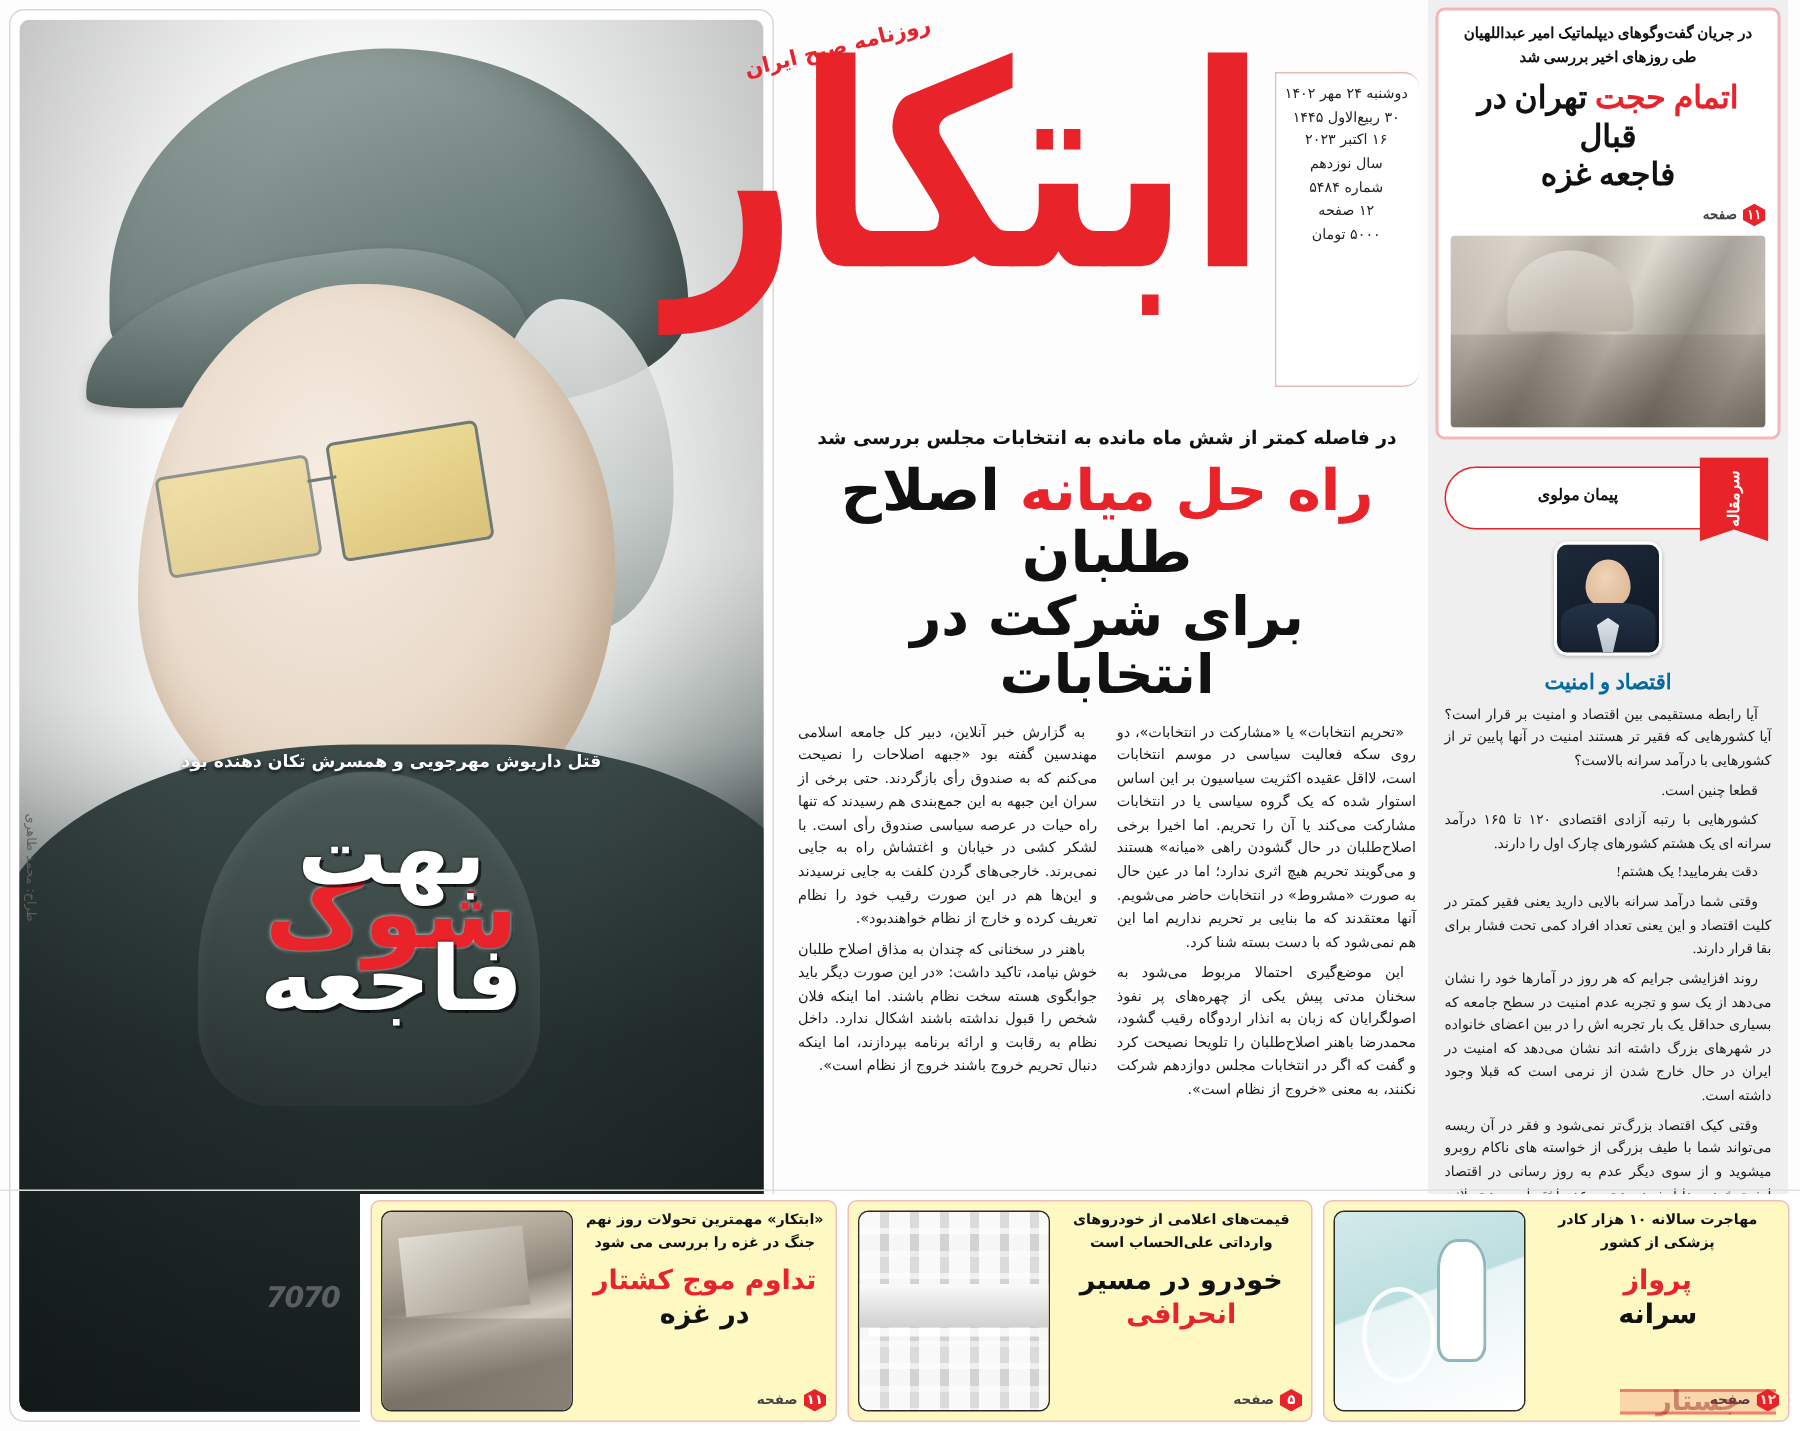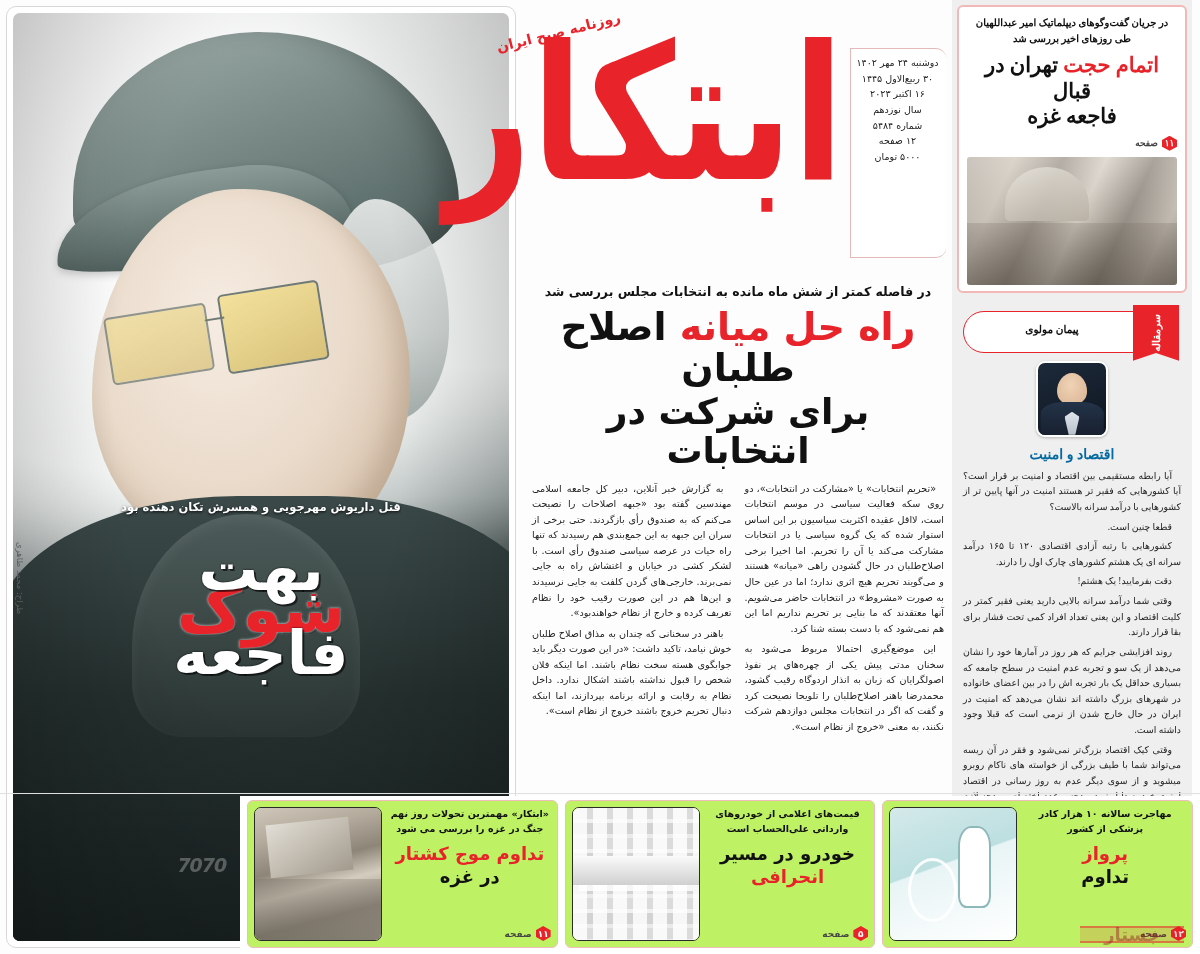--- a/index.html
+++ b/index.html
@@ -424,21 +424,21 @@
     display: flex;
     flex-direction: row-reverse;
     gap: 7px;
     padding: 4px 7px 6px;
     background: #fff;
   }
   .bcard {
     flex: 1;
     border: 1.5px solid #f0bdbd;
     border-radius: 6px;
-    background: #bef264;
+    background: #fef9c3;
     display: flex;
     flex-direction: row-reverse;
     align-items: stretch;
     padding: 6px;
     gap: 7px;
     position: relative;
   }
   .bcard-img {
     width: 128px;
     border-radius: 7px;
@@ -706,21 +706,21 @@
     </div>
 
     <div class="bcard">
       <div class="bcard-img">
         <div class="bimg-med"></div>
       </div>
       <div class="bcard-txt">
         <div class="bk">مهاجرت سالانه ۱۰ هزار کادر پزشکی از کشور</div>
         <div class="bh">
           <span class="red">پرواز</span>
-          <div>تداوم</div>
+          <div>سرانه</div>
         </div>
         <div class="bref">
           <span class="page-badge">۱۲</span>
           <span>صفحه</span>
         </div>
       </div>
       <div class="corner-mark">جستار</div>
     </div>
 
   </div>

